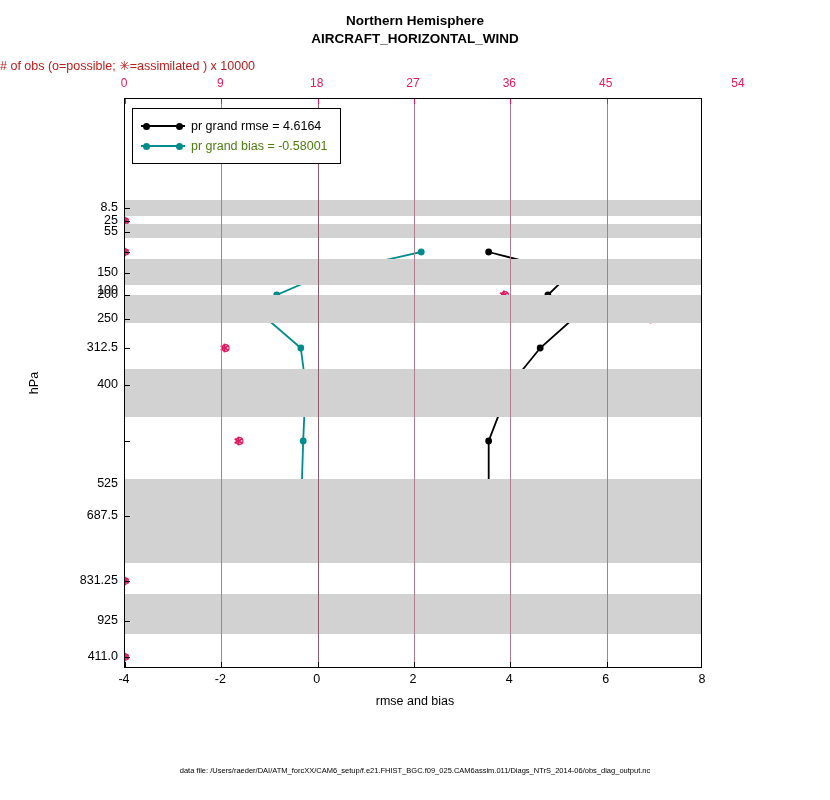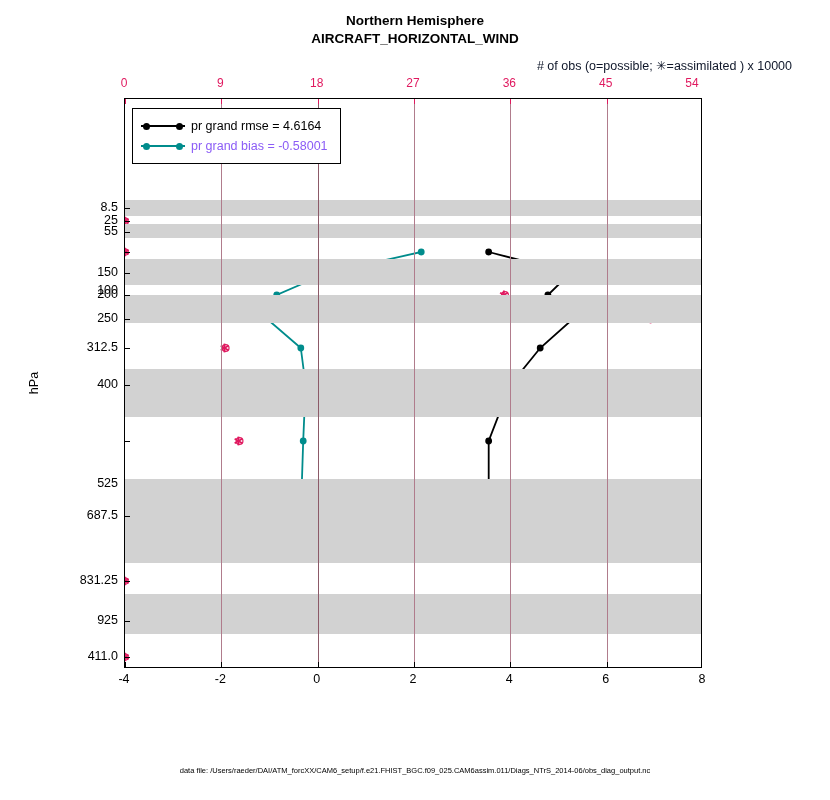--- a/index.html
+++ b/index.html
@@ -29,23 +29,23 @@
   .title-line {
     font-size: 13.5px;
     font-weight: bold;
     line-height: 18px;
   }
   .top-axis-label {
     position: absolute;
     left: 0;
     top: 58px;
     width: 792px;
-    text-align: right;
-    font-size: 12.5px;
-    color: #0f172a;
+    text-align: left;
+    font-size: 12.5px;
+    color: #b91c1c;
   }
   
   .plot {
     position: absolute;
     left: 124px;
     top: 98px;
     width: 578px;
     height: 570px;
     border: 1px solid #000000;
     box-sizing: border-box;
@@ -345,55 +345,56 @@
       <div class="tick-left" style="top: 249px;"></div>
       <div class="tick-left" style="top: 286px;"></div>
       <div class="tick-left" style="top: 342px;"></div>
       <div class="tick-left" style="top: 417px;"></div>
       <div class="tick-left" style="top: 482px;"></div>
       <div class="tick-left" style="top: 522px;"></div>
       <div class="tick-left" style="top: 558px;"></div>
     </div>
 
   <div class="axis-title-y">hPa</div>
+  <div class="axis-title-x">rmse and bias</div>
   <div class="datafile">data file: /Users/raeder/DAI/ATM_forcXX/CAM6_setup/f.e21.FHIST_BGC.f09_025.CAM6assim.011/Diags_NTrS_2014-06/obs_diag_output.nc</div>
 
   <div class="legend" id="legend">
       <div class="legend-row">
         <div class="legend-sample">
           <div class="legend-line" style="background: rgb(0, 0, 0);"></div>
           <div class="legend-dot l" style="background: rgb(0, 0, 0);"></div>
           <div class="legend-dot r" style="background: rgb(0, 0, 0);"></div>
         </div>
         <div class="legend-text" style="color: rgb(0, 0, 0);">pr grand rmse = 4.6164</div>
       </div>
       <div class="legend-row">
         <div class="legend-sample">
           <div class="legend-line" style="background: rgb(0, 140, 140);"></div>
           <div class="legend-dot l" style="background: rgb(0, 140, 140);"></div>
           <div class="legend-dot r" style="background: rgb(0, 140, 140);"></div>
         </div>
-        <div class="legend-text" style="color: #8b5cf6;">pr grand bias = -0.58001</div>
+        <div class="legend-text" style="color: #4d7c0f;">pr grand bias = -0.58001</div>
       </div>
     </div>
 
 <div class="xlab-bottom" style="left: 124px;">-4</div>
     <div class="xlab-bottom" style="left: 220.333px;">-2</div>
     <div class="xlab-bottom" style="left: 316.667px;">0</div>
     <div class="xlab-bottom" style="left: 413px;">2</div>
     <div class="xlab-bottom" style="left: 509.333px;">4</div>
     <div class="xlab-bottom" style="left: 605.667px;">6</div>
     <div class="xlab-bottom" style="left: 702px;">8</div>
     <div class="xlab-top" style="left: 124px;">0</div>
     <div class="xlab-top" style="left: 220.333px;">9</div>
     <div class="xlab-top" style="left: 316.667px;">18</div>
     <div class="xlab-top" style="left: 413px;">27</div>
     <div class="xlab-top" style="left: 509.333px; text-align: center;">36</div>
     <div class="xlab-top" style="left: 605.667px;">45</div>
-    <div class="xlab-top" style="left: 692px;">54</div>
+    <div class="xlab-top" style="left: 738px;">54</div>
     <div class="ylab" style="left: 50px; width: 68px; top: 207px;">8.5</div>
     <div class="ylab" style="left: 50px; width: 68px; top: 220px;">25</div>
     <div class="ylab" style="left: 50px; width: 68px; top: 231px;">55</div>
     <div class="ylab" style="left: 50px; width: 68px; top: 251px; margin-top: 39px;">100</div>
     <div class="ylab" style="left: 50px; width: 68px; top: 272px;">150</div>
     <div class="ylab" style="left: 50px; width: 68px; top: 294px;">200</div>
     <div class="ylab" style="left: 50px; width: 68px; top: 318px;">250</div>
     <div class="ylab" style="left: 50px; width: 68px; top: 347px;">312.5</div>
     <div class="ylab" style="left: 50px; width: 68px; top: 384px;">400</div>
     <div class="ylab" style="left: 50px; width: 68px; top: 440px; margin-top: 43px;">525</div>

